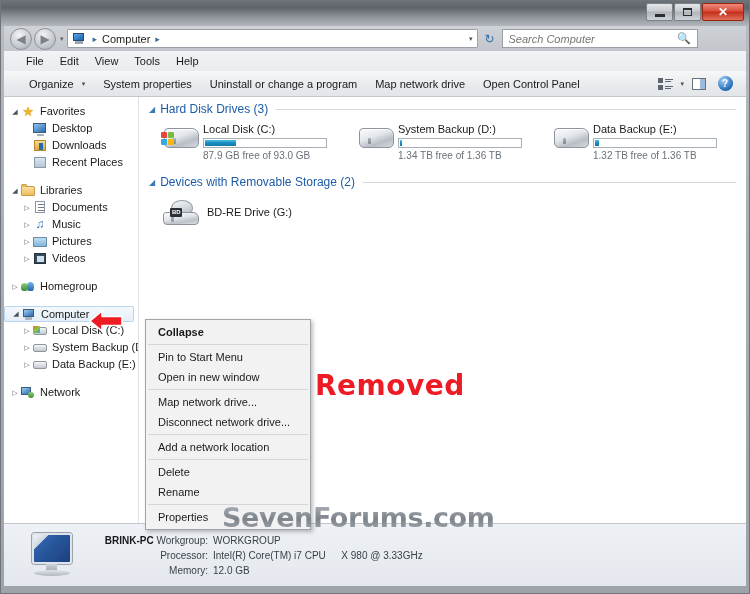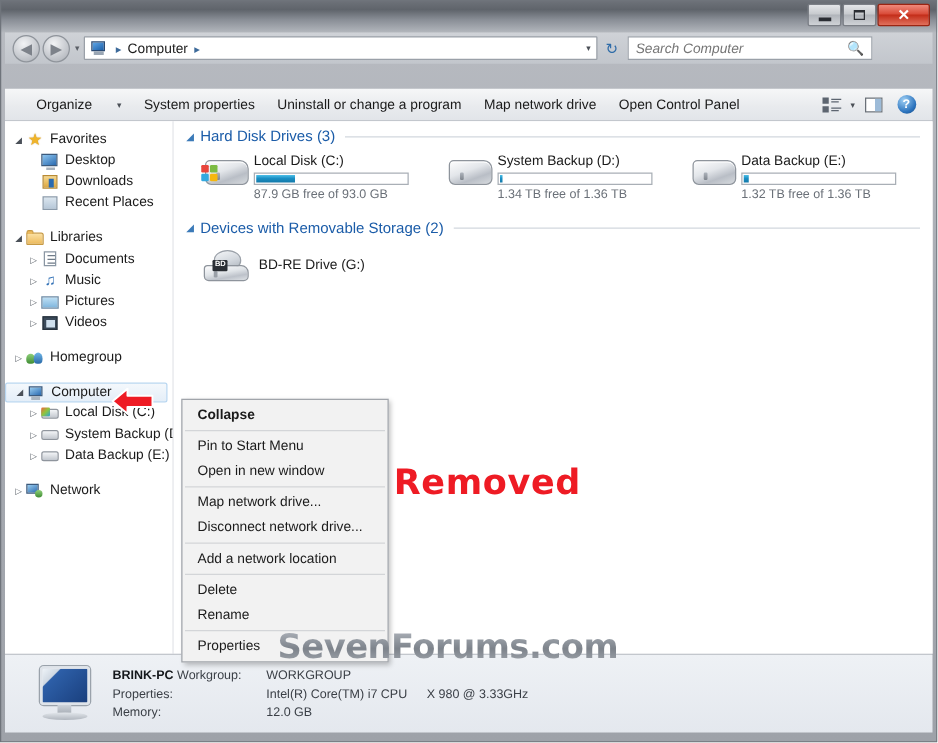--- a/index.html
+++ b/index.html
@@ -205,21 +205,21 @@
     align-items: center;
     box-sizing: border-box;
     padding-left: 16px;
   }
   .tbitem {
     font-size: 11px;
     color: #1a1a1a;
     padding: 3px 9px;
     display: flex;
     align-items: center;
-    gap: 20px;
+    gap: 8px;
     white-space: nowrap;
   }
   .tb-caret { font-size: 7px; color: #4a4f56; }
   .tbright {
     margin-left: auto;
     display: flex;
     align-items: center;
     padding-right: 10px;
     gap: 4px;
   }
@@ -767,21 +767,21 @@
     gap: 2px;
   }
   .dline {
     display: flex;
     font-size: 10px;
     line-height: 13px;
     white-space: nowrap;
   }
   .dkey {
     color: #3a3f46;
-    text-align: left;
+    text-align: right;
     width: 118px;
     flex: 0 0 118px;
   }
   .dkey b { color: #15181c; }
   .dval {
     color: #3a3f46;
     margin-left: 5px;
   }
   .dval .gap { display: inline-block; width: 10px; }
 
@@ -838,20 +838,27 @@
     <div class="refreshbtn">
       <span>↻</span>
     </div>
 
     <div class="searchbox">
       <input type="text" placeholder="Search Computer" style="">
       <span class="search-ico">🔍</span>
     </div>
   </div>
 
+  <div class="menubar">
+    <div class="menuitem">File</div>
+    <div class="menuitem">Edit</div>
+    <div class="menuitem">View</div>
+    <div class="menuitem">Tools</div>
+    <div class="menuitem">Help</div>
+  </div>
 
   <div class="toolbar">
     <div class="tbitem">
       <span>Organize</span>
       <span class="tb-caret">▾</span>
     </div>
     <div class="tbitem">System properties</div>
     <div class="tbitem">Uninstall or change a program</div>
     <div class="tbitem">Map network drive</div>
     <div class="tbitem">Open Control Panel</div>
@@ -1113,21 +1120,21 @@
     </div>
     <div class="detail-lines">
       <div class="dline">
         <div class="dkey">
           <b>BRINK-PC</b>
           <span>Workgroup:</span>
         </div>
         <div class="dval">WORKGROUP</div>
       </div>
       <div class="dline">
-        <div class="dkey">Properties:</div>
+        <div class="dkey">Processor:</div>
         <div class="dval">
           <span>Intel(R) Core(TM) i7 CPU</span>
           <span class="gap"></span>
           <span>X 980  @ 3.33GHz</span>
         </div>
       </div>
       <div class="dline">
         <div class="dkey">Memory:</div>
         <div class="dval">12.0 GB</div>
       </div>

